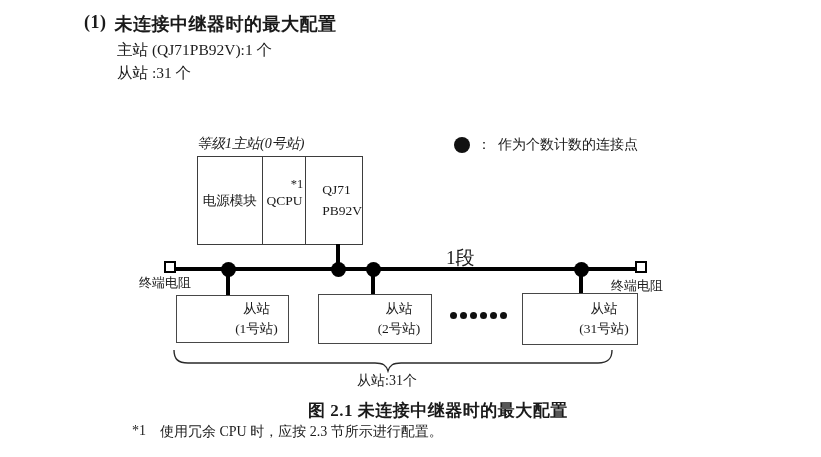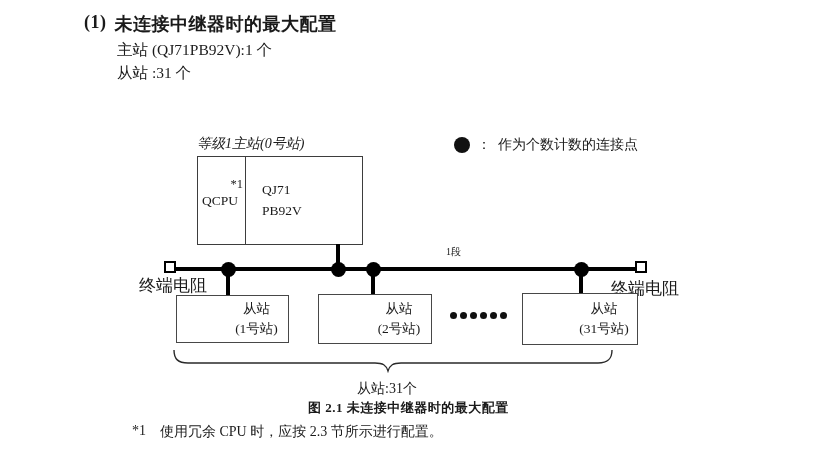--- a/index.html
+++ b/index.html
@@ -47,24 +47,24 @@
 
   
   .legend { left: 454px; top: 136px; display: flex; align-items: center; gap: 7px; font-size: 14px; white-space: nowrap; }
   .legend-dot { width: 16px; height: 16px; border-radius: 50%; background: #111111; flex: none; }
 
   
   .bus-line { left: 176px; top: 267px; width: 460px; height: 4px; background: #000000; }
   .term-square { width: 12px; height: 12px; background: #ffffff; border: 2px solid #000000; top: 261px; }
   .term-square-left { left: 164px; }
   .term-square-right { left: 635px; }
-  .term-label { font-size: 17px; white-space: nowrap; }
+  .term-label { font-size: 13px; white-space: nowrap; }
   .term-label-left { left: 139px; top: 274px; }
   .term-label-right { left: 611px; top: 277px; }
-  .segment-label { left: 446px; top: 245px; font-size: 10px; white-space: nowrap; }
+  .segment-label { left: 446px; top: 245px; font-size: 19px; white-space: nowrap; }
 
   
   .drop { width: 4px; background: #000000; }
   .drop-master { left: 336px; top: 244px; height: 26px; }
   .drop-slave1 { left: 226px; top: 269px; height: 27px; }
   .drop-slave2 { left: 371px; top: 269px; height: 26px; }
   .drop-slave31 { left: 579px; top: 269px; height: 25px; }
   .conn-dot { width: 15px; height: 15px; border-radius: 50%; background: #000000; top: 262px; }
   .dot-1 { left: 221px; }
   .dot-m { left: 331px; }
@@ -80,42 +80,43 @@
   .slave-1 { left: 176px; top: 295px; width: 113px; height: 48px; }
   .slave-2 { left: 318px; top: 294px; width: 114px; height: 50px; }
   .slave-31 { left: 522px; top: 293px; width: 116px; height: 52px; }
 
   
   .ellipsis { left: 450px; top: 312px; display: flex; gap: 3px; }
   .ellipsis span { width: 7px; height: 7px; border-radius: 50%; background: #111111; }
 
   
   .brace { left: 173px; top: 350px; }
-  .slave-count { left: 357px; top: 372px; font-size: 14px; white-space: nowrap; margin-top: 8px; }
+  .slave-count { left: 357px; top: 372px; font-size: 14px; white-space: nowrap; }
 
   
-  .caption { left: 308px; top: 399px; font-size: 13px; font-weight: bold; letter-spacing: 0.5px; white-space: nowrap; }
+  .caption { left: 308px; top: 399px; font-size: 17px; font-weight: bold; letter-spacing: 0.5px; white-space: nowrap; }
   .footnote { left: 132px; top: 423px; display: flex; gap: 14px; font-size: 14px; white-space: nowrap; }
 </style>
 </head>
 <body>
 
 <div class="canvas">
 
   <div class="abs heading">
     <span>(1)</span>
     <span>未连接中继器时的最大配置</span>
   </div>
   <div class="abs spec-line" style="top:40px">主站 (QJ71PB92V):1 个</div>
   <div class="abs spec-line" style="top:63px">从站 :31 个</div>
 
   <div>
 
     <div class="abs master-label">等级1主站(0号站)</div>
     <div class="abs master-box">
+      <div class="cell cell-power">电源模块</div>
       <div class="cell cell-cpu">
         <span>QCPU</span>
         <span class="cpu-note">*1</span>
       </div>
       <div class="cell cell-pb">
         <span>QJ71</span>
         <span>PB92V</span>
       </div>
     </div>
 

